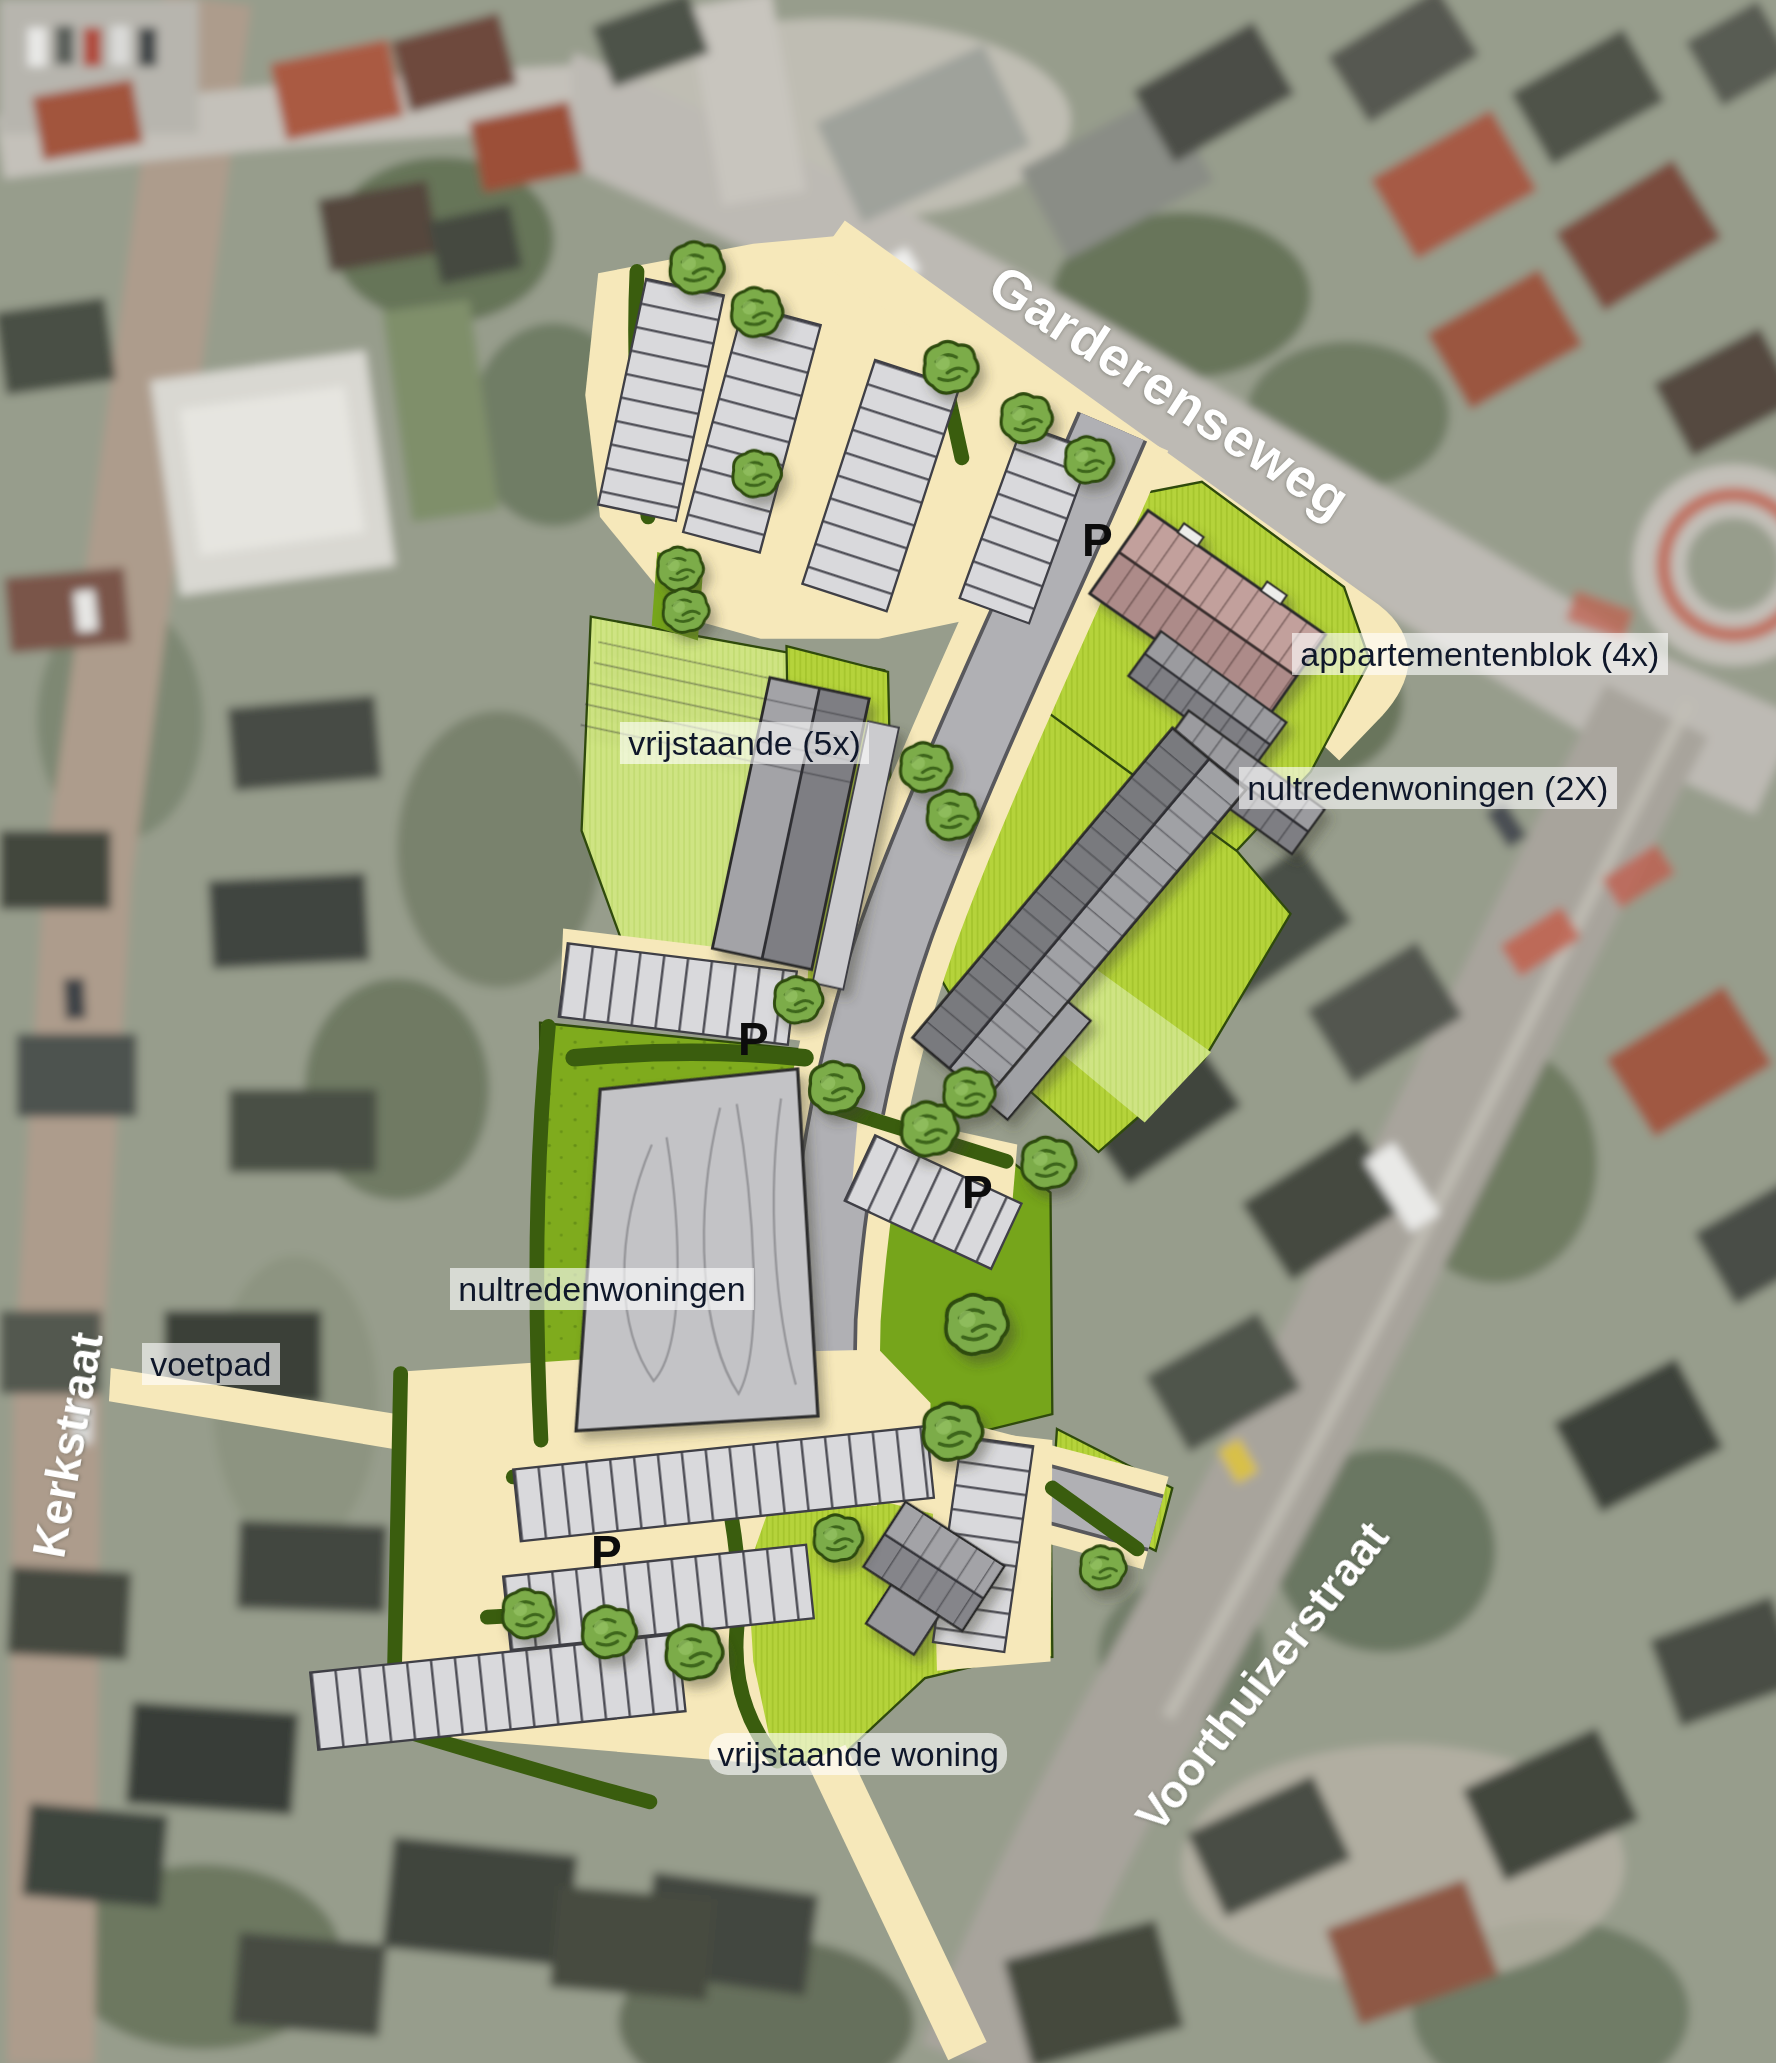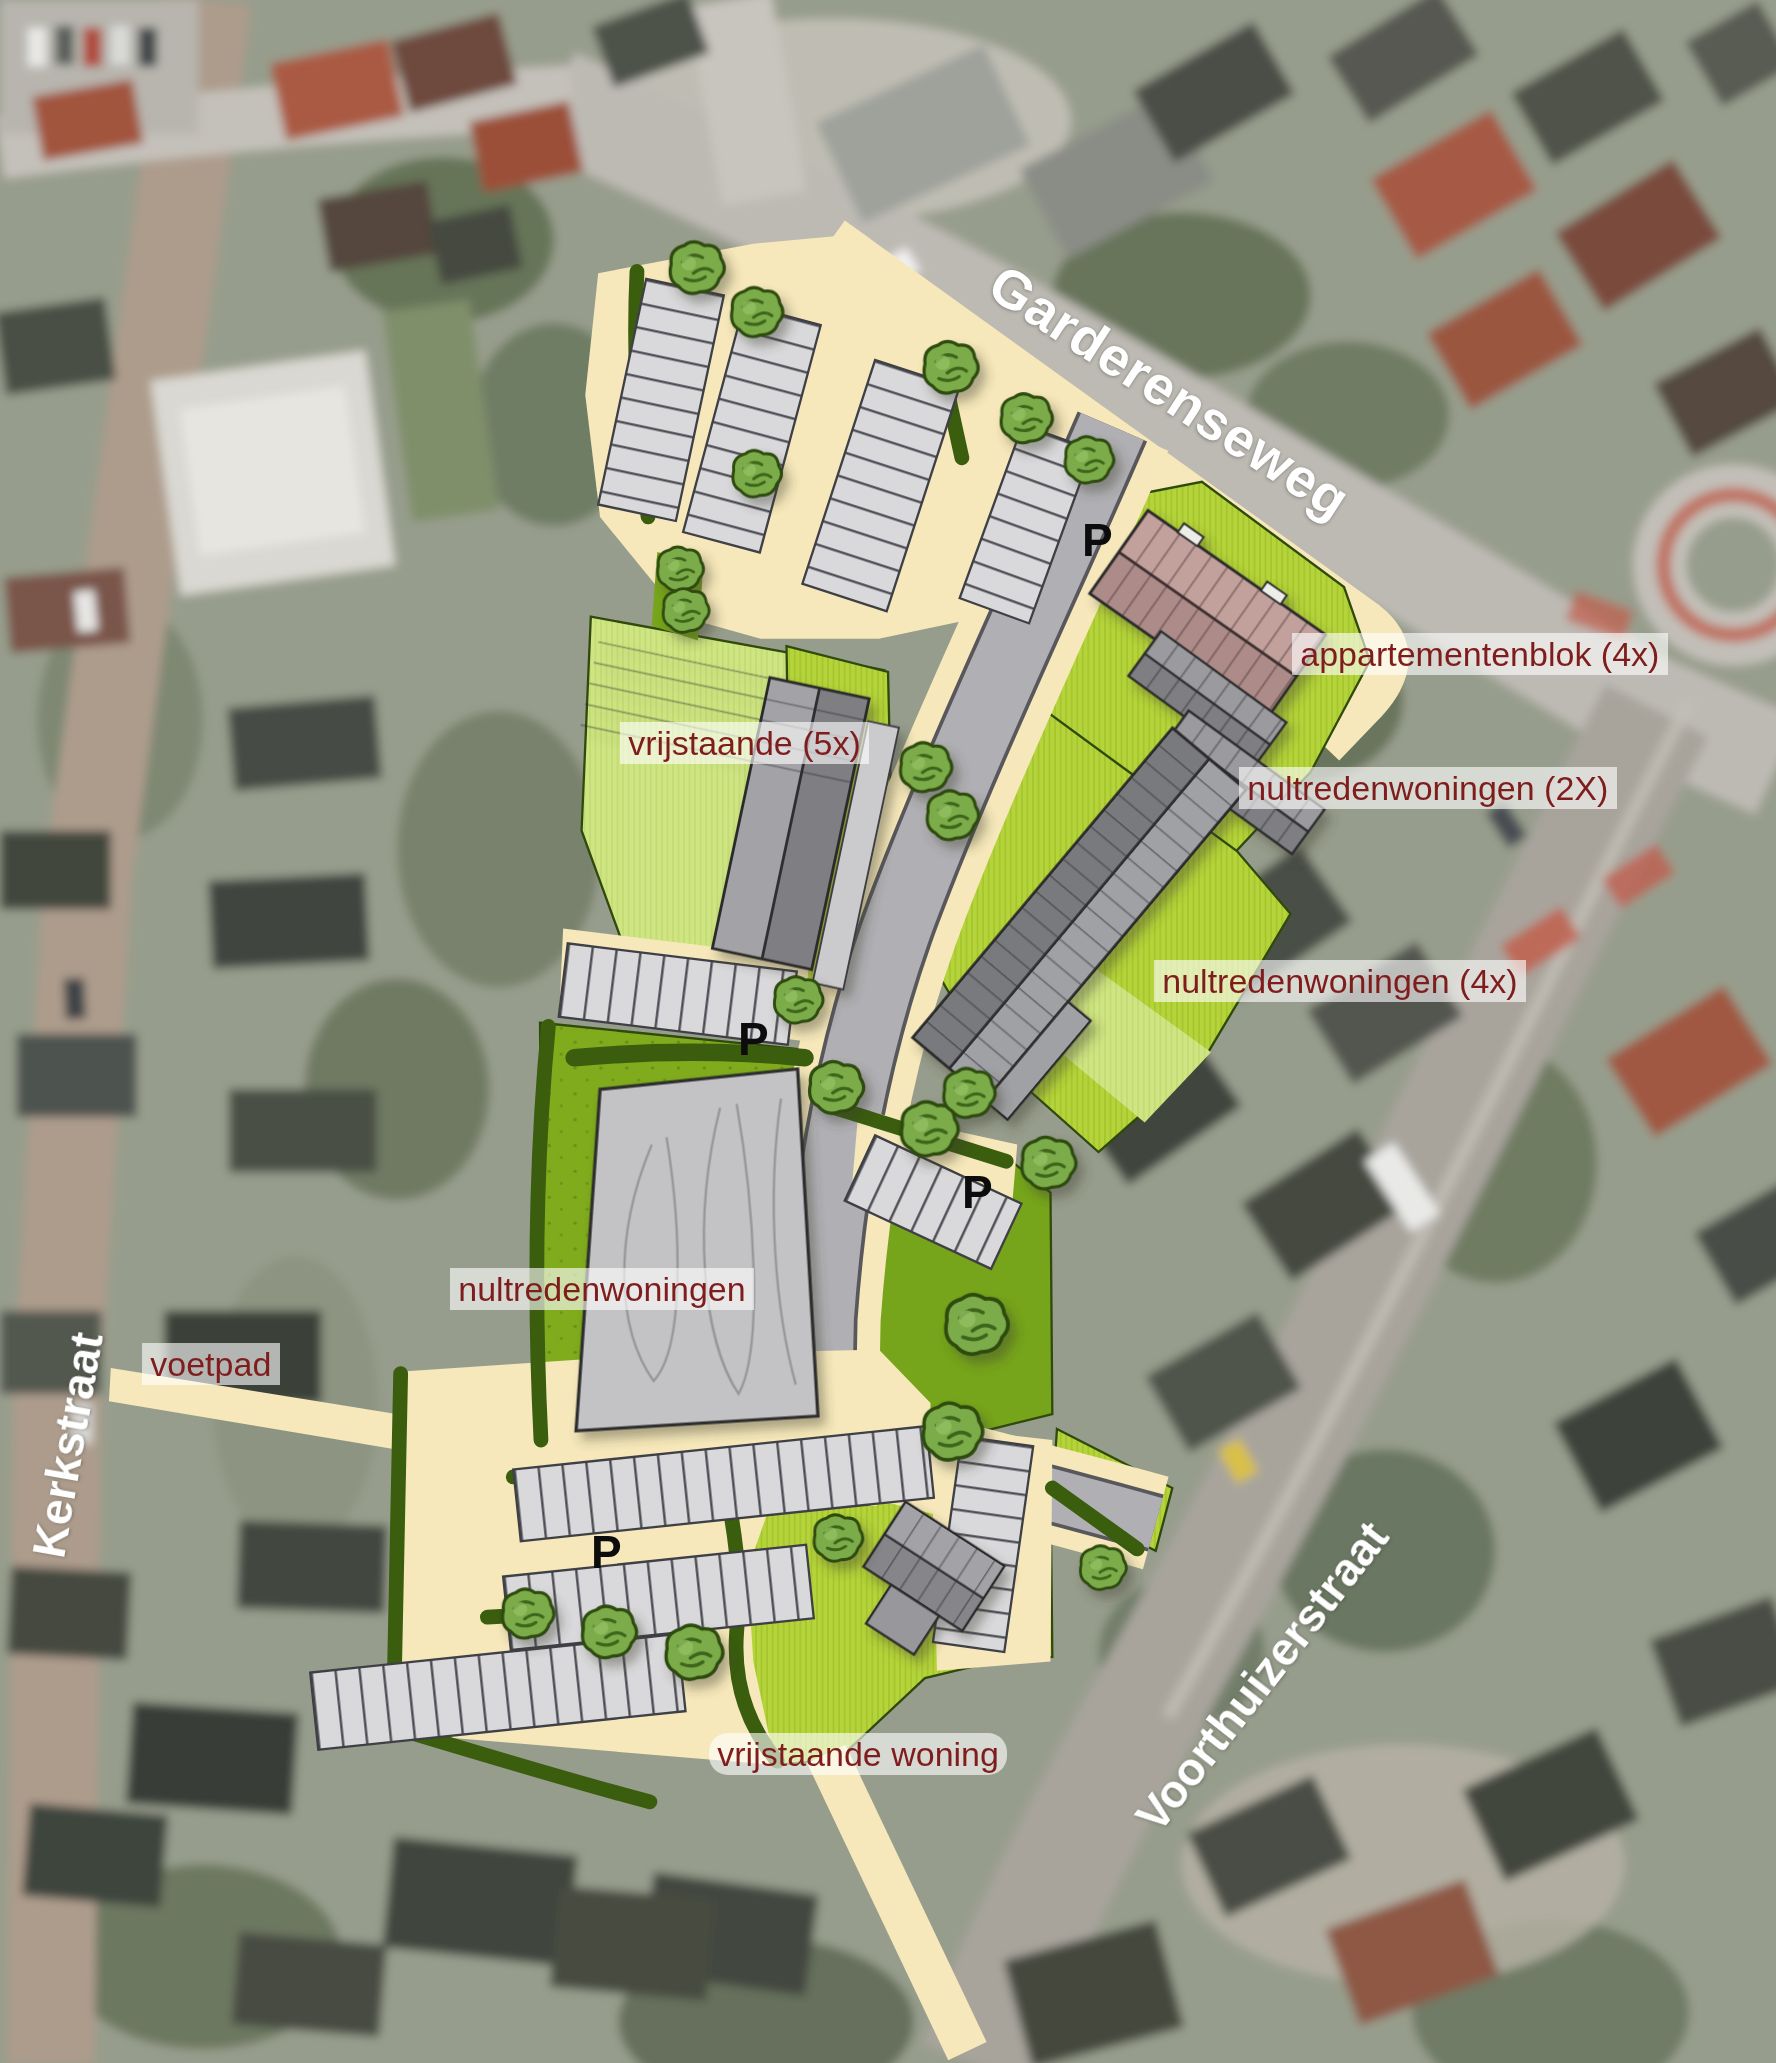--- a/index.html
+++ b/index.html
@@ -1,19 +1,19 @@
 <!DOCTYPE html>
 <html style="font-size:14.8px"><head>
 <meta charset="utf-8">
 <style>
   html,body{margin:0;padding:0;background:#7e8474;}
   .canvas{position:relative;width:1777px;height:2064px;overflow:hidden;
           background:#979D8C;font-family:"Liberation Sans",sans-serif;}
   .canvas svg{position:absolute;left:0;top:0;}
-  .box-label{position:absolute;background:rgba(255,255,255,.62);color:#7f1d1d;
+  .box-label{position:absolute;background:rgba(255,255,255,.62);color:#0f172a;
              font-size:34px;line-height:1.18;padding:0.9px 8.3px;white-space:nowrap;z-index:5;}
   .street-label{position:absolute;color:#ffffff;font-weight:bold;white-space:nowrap;
                 transform-origin:0 50%;z-index:5;text-shadow:0 0.9px 3.7px rgba(50,55,45,.45);}
   .p-label{position:absolute;color:#0c0c0c;font-weight:bold;font-size:46px;z-index:5;}
 </style>
 </head>
 <body>
 
 <div class="canvas">
 
@@ -350,21 +350,20 @@
 <div class="street-label" style="left:48px;top:1530px;font-size:46px;transform:rotate(-80deg);">Kerkstraat</div>
 
 <div class="street-label" style="left:1146px;top:1798px;font-size:46px;transform:rotate(-52deg);">Voorthuizerstraat</div>
 
 <div class="box-label" style="left:620px;top:722px;">vrijstaande (5x)</div>
 
 <div class="box-label" style="left:1292px;top:633px;">appartementenblok (4x)</div>
 
 <div class="box-label" style="left:1239px;top:767px;">nultredenwoningen (2X)</div>
 
-<div class="box-label" style="left:1154px;top:960px;">nultredenwoningen (4x)</div>
 
 <div class="box-label" style="left:450px;top:1268px;">nultredenwoningen</div>
 
 <div class="box-label" style="left:142px;top:1343px;text-align:right;">voetpad</div>
 
 <div class="box-label" style="left:709px;top:1733px;border-radius:19px;">vrijstaande woning</div>
 
 <div class="p-label" style="left:1082px;top:513px;">P</div>
 
 <div class="p-label" style="left:738px;top:1012px;">P</div>

